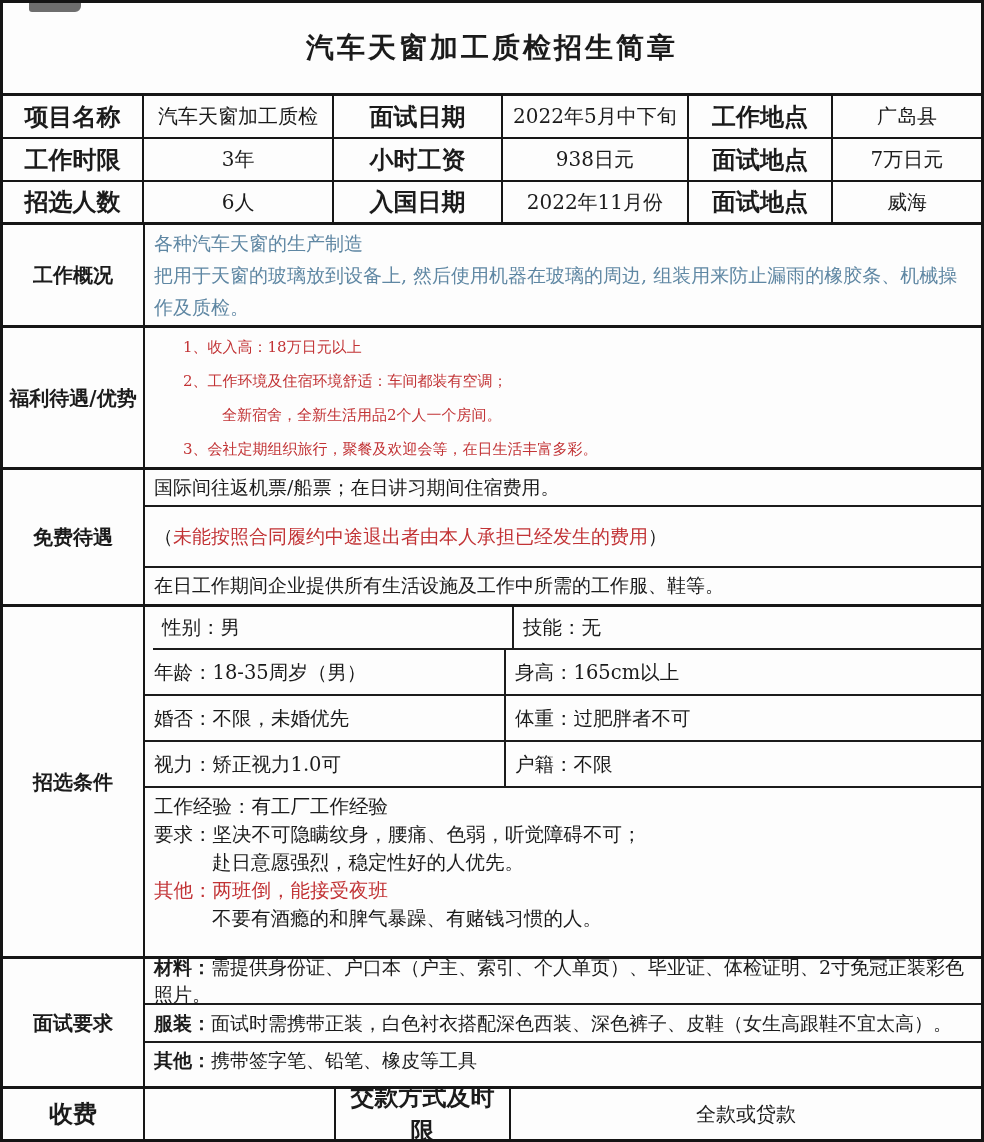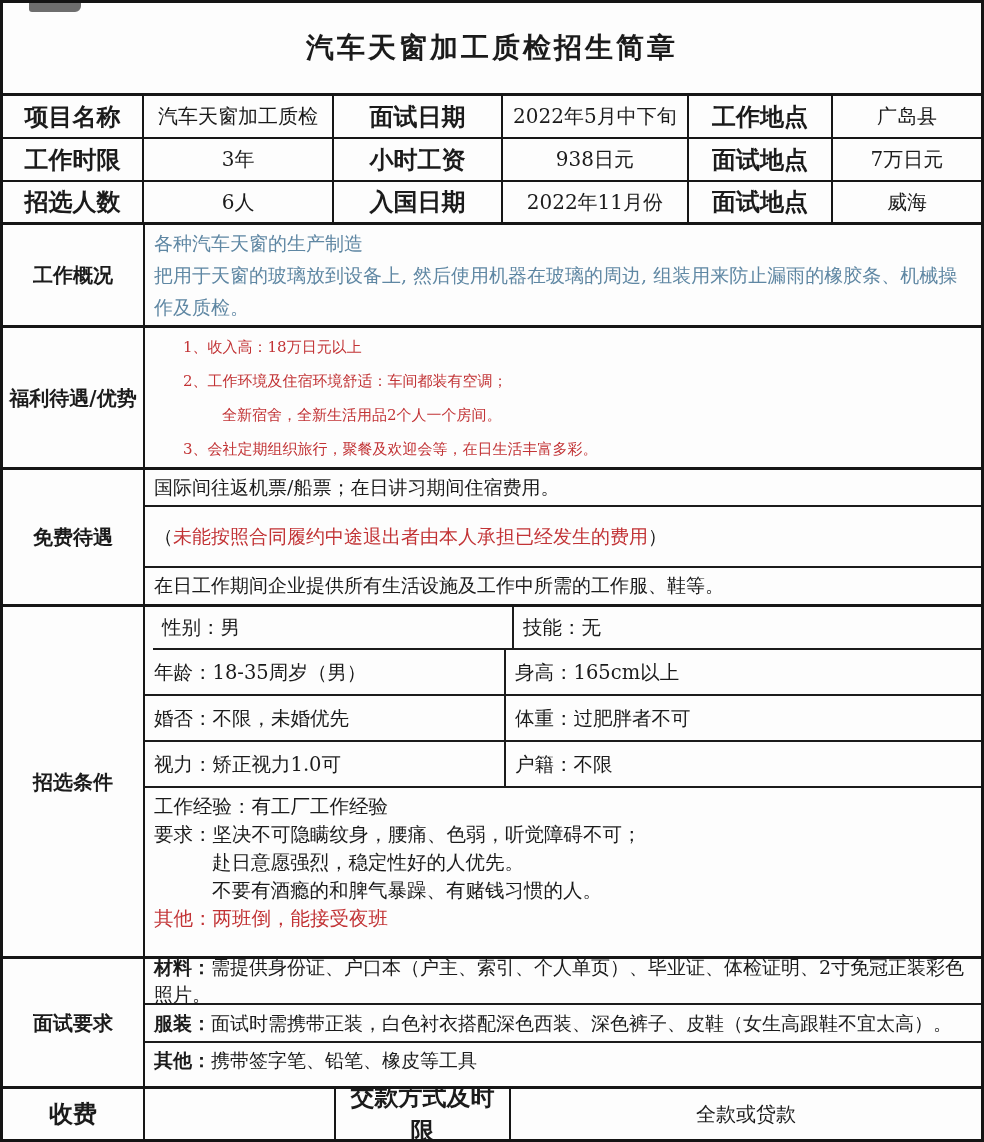--- a/index.html
+++ b/index.html
@@ -244,22 +244,22 @@
         <div class="pair-right">体重：过肥胖者不可</div>
       </div>
       <div class="pair-row">
         <div class="pair-left">视力：矫正视力1.0可</div>
         <div class="pair-right">户籍：不限</div>
       </div>
       <div class="req-detail">
         <span class="line">工作经验：有工厂工作经验</span>
         <span class="line">要求：坚决不可隐瞒纹身，腰痛、色弱，听觉障碍不可；</span>
         <span class="line indent-3">赴日意愿强烈，稳定性好的人优先。</span>
+        <span class="line red-line">其他：两班倒，能接受夜班</span>
         <span class="line indent-3">不要有酒瘾的和脾气暴躁、有赌钱习惯的人。</span>
-        <span class="line red-line">其他：两班倒，能接受夜班</span>
       </div>
     </div>
   </div>
 
   <div class="row interview-row">
     <div class="section-label">面试要求</div>
     <div class="section-body">
       <div class="sub-row iv-1 kv">
         <span><b>材料：</b><span>需提供身份证、户口本（户主、索引、个人单页）、毕业证、体检证明、2寸免冠正装彩色照片。</span></span>
       </div>

